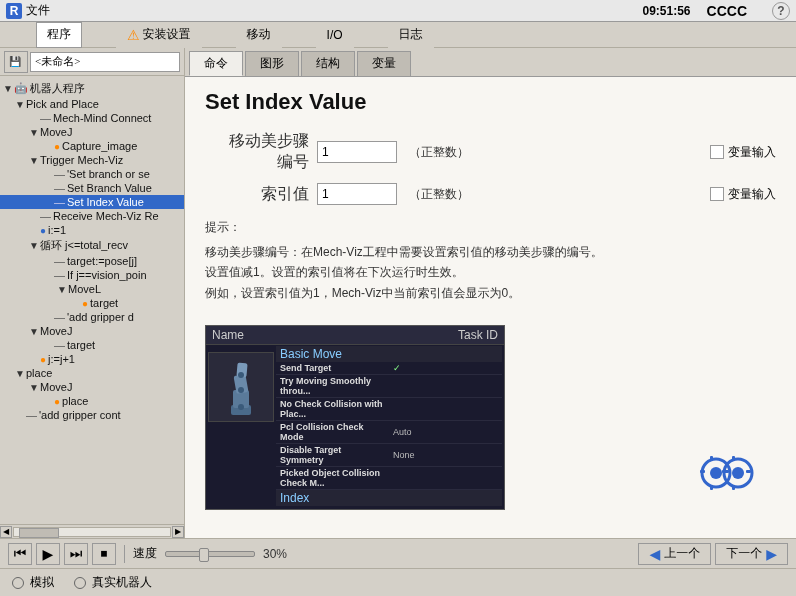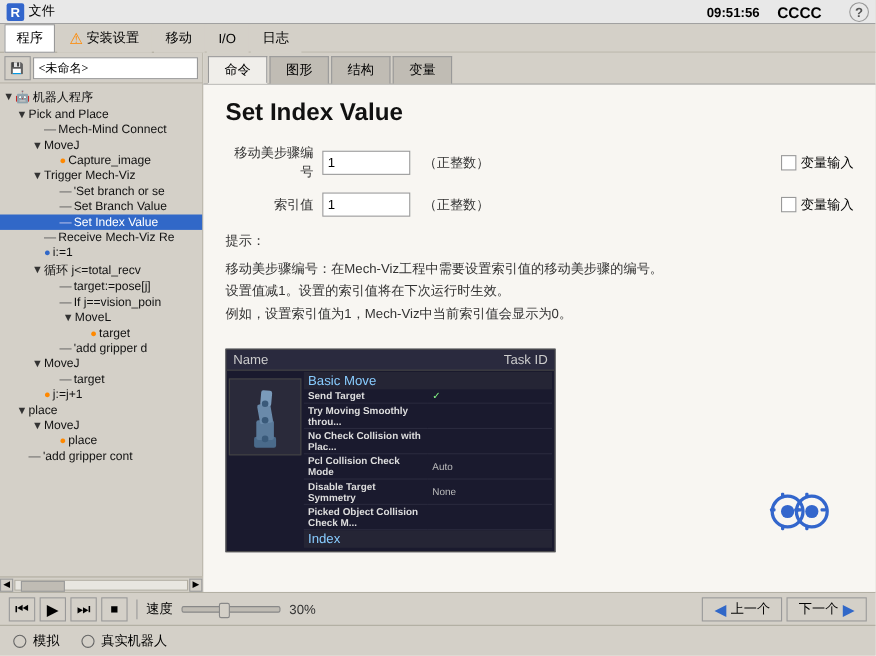--- a/index.html
+++ b/index.html
@@ -8,21 +8,21 @@
     
     .titlebar { display: flex; align-items: center; background: #e8e8e8; height: 22px; padding: 0 6px; border-bottom: 1px solid #999; }
     .titlebar-logo { width: 16px; height: 16px; background: #3366cc; border-radius: 2px; margin-right: 4px; display: flex; align-items: center; justify-content: center; color: white; font-size: 9px; font-weight: bold; }
     .titlebar-title { flex: 1; font-size: 12px; }
     .titlebar-time { margin-right: 16px; font-size: 12px; font-weight: bold; }
     .titlebar-cc { font-size: 14px; font-weight: bold; margin-right: 25px; }
     .titlebar-help { width: 18px; height: 18px; border-radius: 50%; border: 1px solid #999; display: flex; align-items: center; justify-content: center; cursor: pointer; font-weight: bold; color: #555; }
 
     
     .menubar { display: flex; align-items: center; background: #d4d0c8; height: 26px; padding: 0 4px; gap: 2px; border-bottom: 1px solid #b0aca0; }
-    .menu-tab { padding: 2px 10px; background: #d4d0c8; border: 1px solid transparent; cursor: pointer; font-size: 12px; height: 26px; display: flex; align-items: center; }
+    .menu-tab { padding: 2px 10px; background: #d4d0c8; border: 1px solid transparent; cursor: pointer; font-size: 12px; height: 26px; display: flex; align-items: center; margin-left: 32px; }
     .menu-tab.active { background: #fff; border-color: #999; }
     .menu-tab-warn { display: flex; align-items: center; gap: 3px; }
     .warn-icon { color: #ff8800; font-size: 14px; }
 
     
     .main-layout { display: flex; height: calc(596px - 22px - 26px - 30px - 28px); }
 
     
     .left-panel { width: 185px; background: #d4d0c8; border-right: 1px solid #b0aca0; overflow-y: auto; padding: 2px 0; }
     .toolbar-row { display: flex; align-items: center; height: 28px; padding: 0 4px; gap: 2px; border-bottom: 1px solid #b0aca0; }
@@ -40,21 +40,21 @@
     
     .right-panel { flex: 1; background: #f0eeea; display: flex; flex-direction: column; }
     .right-tabs { display: flex; background: #d4d0c8; border-bottom: 1px solid #999; padding: 3px 4px 0; gap: 2px; }
     .right-tab { padding: 3px 14px; border: 1px solid #999; border-bottom: none; background: #c0bcb4; cursor: pointer; font-size: 12px; }
     .right-tab.active { background: #f0eeea; border-bottom: 1px solid #f0eeea; }
     .right-content { flex: 1; padding: 12px 20px; overflow-y: auto; background: #f8f6f2; }
 
     
     .content-title { font-size: 22px; font-weight: bold; color: #111; margin-bottom: 16px; }
     .form-row { display: flex; align-items: center; margin-bottom: 10px; gap: 8px; }
-    .form-label { width: 80px; text-align: right; font-size: 12px; color: #333; }
+    .form-label { width: 80px; text-align: right; font-size: 16px; color: #333; margin-left: 24px; }
     .form-input { width: 80px; height: 22px; border: 1px solid #999; background: white; padding: 0 4px; font-size: 12px; }
     .form-hint { font-size: 12px; color: #333; margin-left: 4px; }
     .form-checkbox { width: 14px; height: 14px; border: 1px solid #999; background: white; display: flex; align-items: center; justify-content: center; }
     .form-checkbox-label { font-size: 12px; }
 
     .desc-section { margin-top: 14px; }
     .desc-hint { font-size: 12px; color: #333; margin-bottom: 6px; }
     .desc-text { font-size: 12px; color: #333; line-height: 1.7; }
 
     

